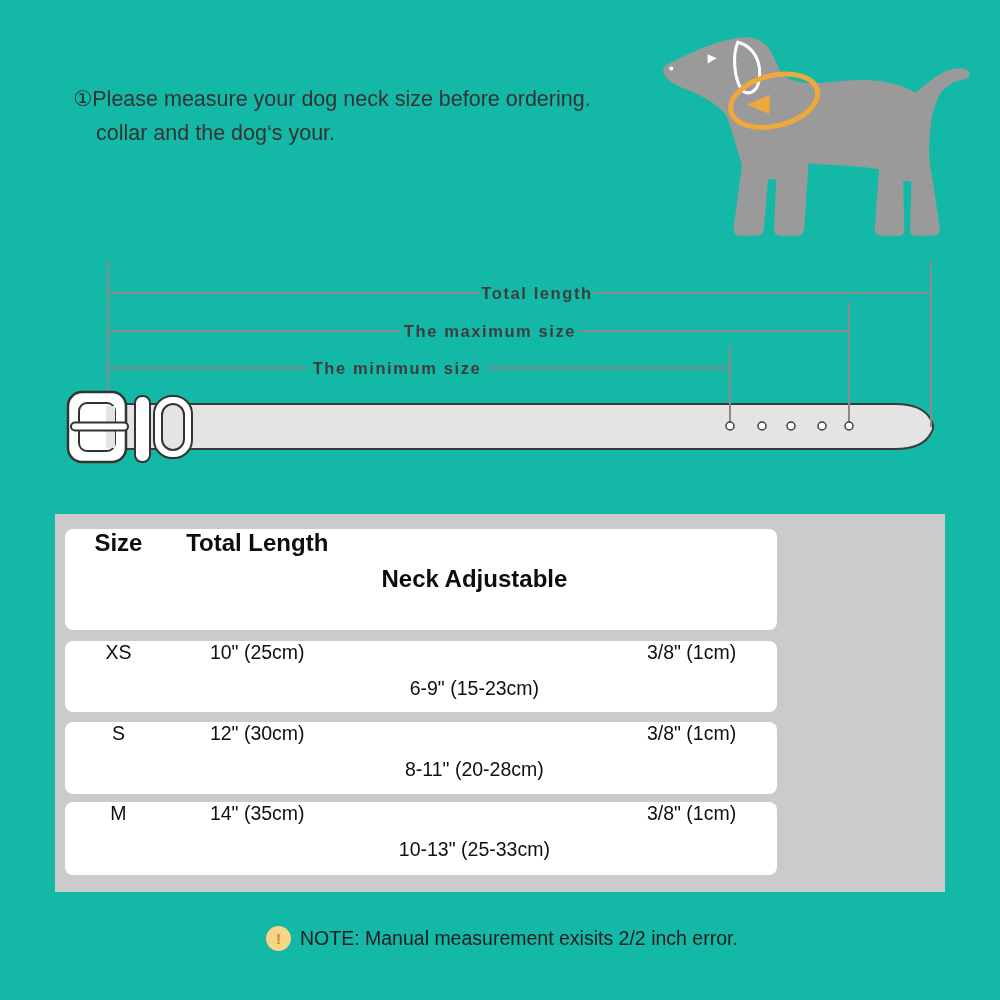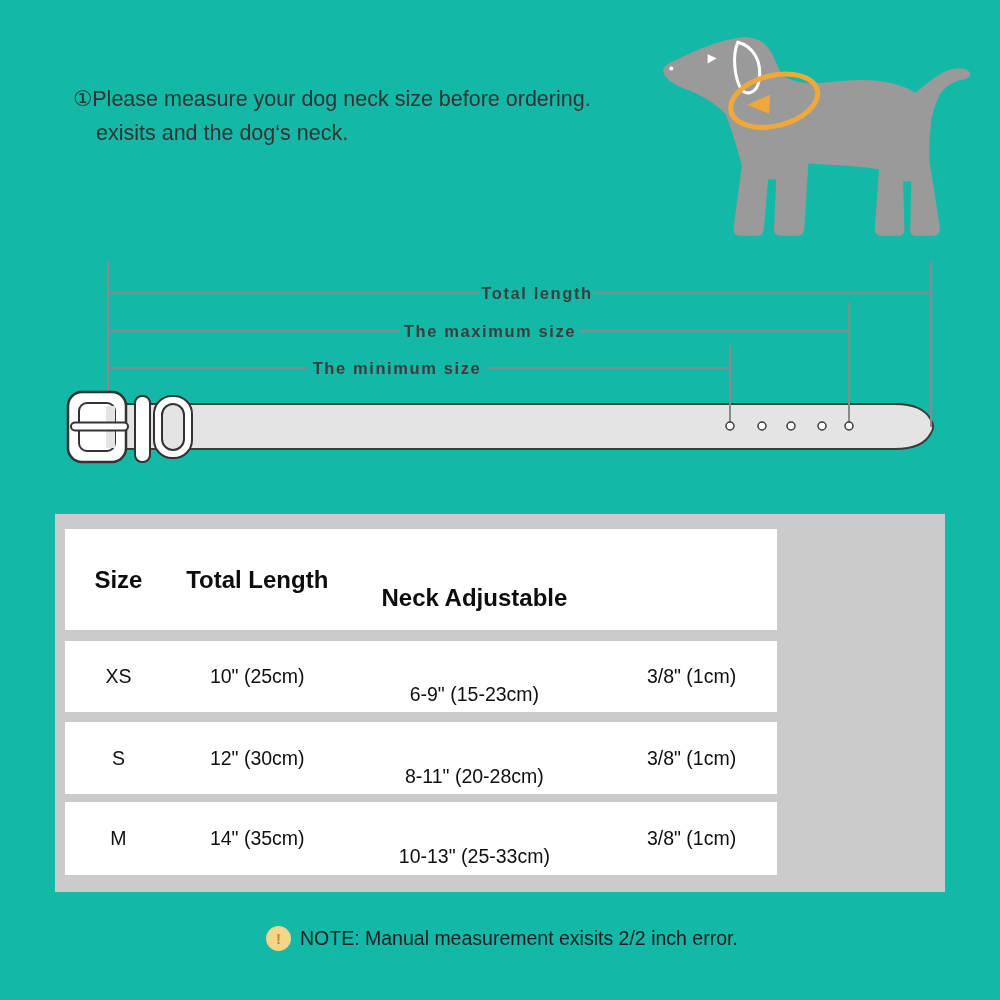--- a/index.html
+++ b/index.html
@@ -10,21 +10,21 @@
   
   .instructions{position:absolute;left:73px;top:82px;font-size:21.5px;line-height:34px;color:#333;}
   .instructions .cont{padding-left:23px;}
   
   .dog-wrap{position:absolute;left:650px;top:16px;width:325px;height:242px;}
   
   .diagram-wrap{position:absolute;left:0;top:250px;width:1000px;height:222px;}
   .measure-label{font-family:"Liberation Sans","DejaVu Sans",sans-serif;font-size:16.5px;font-weight:bold;letter-spacing:1.6px;fill:#3d3d3d;}
   
   .size-table{position:absolute;left:55px;top:514px;width:890px;height:378px;background:#cbcbcb;}
-  .trow{position:absolute;left:10px;width:712px;background:#ffffff;display:flex;align-items:center;}
+  .trow{position:absolute;left:10px;width:712px;background:#ffffff;display:flex;align-items:flex-start;border-radius:8px;}
   .trow-header{top:15px;height:101px;font-weight:bold;font-size:24px;color:#0d0d0d;}
   .trow-xs{top:127px;height:71px;}
   .trow-s{top:208px;height:72px;}
   .trow-m{top:288px;height:73px;}
   .trow .c1{width:15%;text-align:center;}
   .trow .c2{width:24%;text-align:center;}
   .trow .c3{width:37%;text-align:center;margin-top:36px;}
   .trow .c4{width:24%;text-align:center;}
   .trow-data{font-size:19.5px;color:#101010;}
   
@@ -33,21 +33,21 @@
     font-size:15px;font-weight:bold;display:flex;align-items:center;justify-content:center;flex:0 0 auto;}
   .note-text{font-size:19.5px;color:#1d1d1d;}
 </style>
 </head>
 <body>
 
 <div class="page">
 
   <div class="instructions">
     <div>①Please measure your dog neck size before ordering.</div>
-    <div class="cont">exisits and the dog‘s neck.</div>
+    <div class="cont">collar and the dog‘s your.</div>
   </div>
 
   <div class="dog-wrap">
     <svg width="325" height="242" viewBox="0 0 320 240">
       <path fill="#9a9a9a" d="
         M 16 48
         C 40 36, 60 26, 84 22
         C 100 19, 112 24, 118 34
         C 124 44, 126 54, 132 60
         C 150 70, 168 66, 196 64

